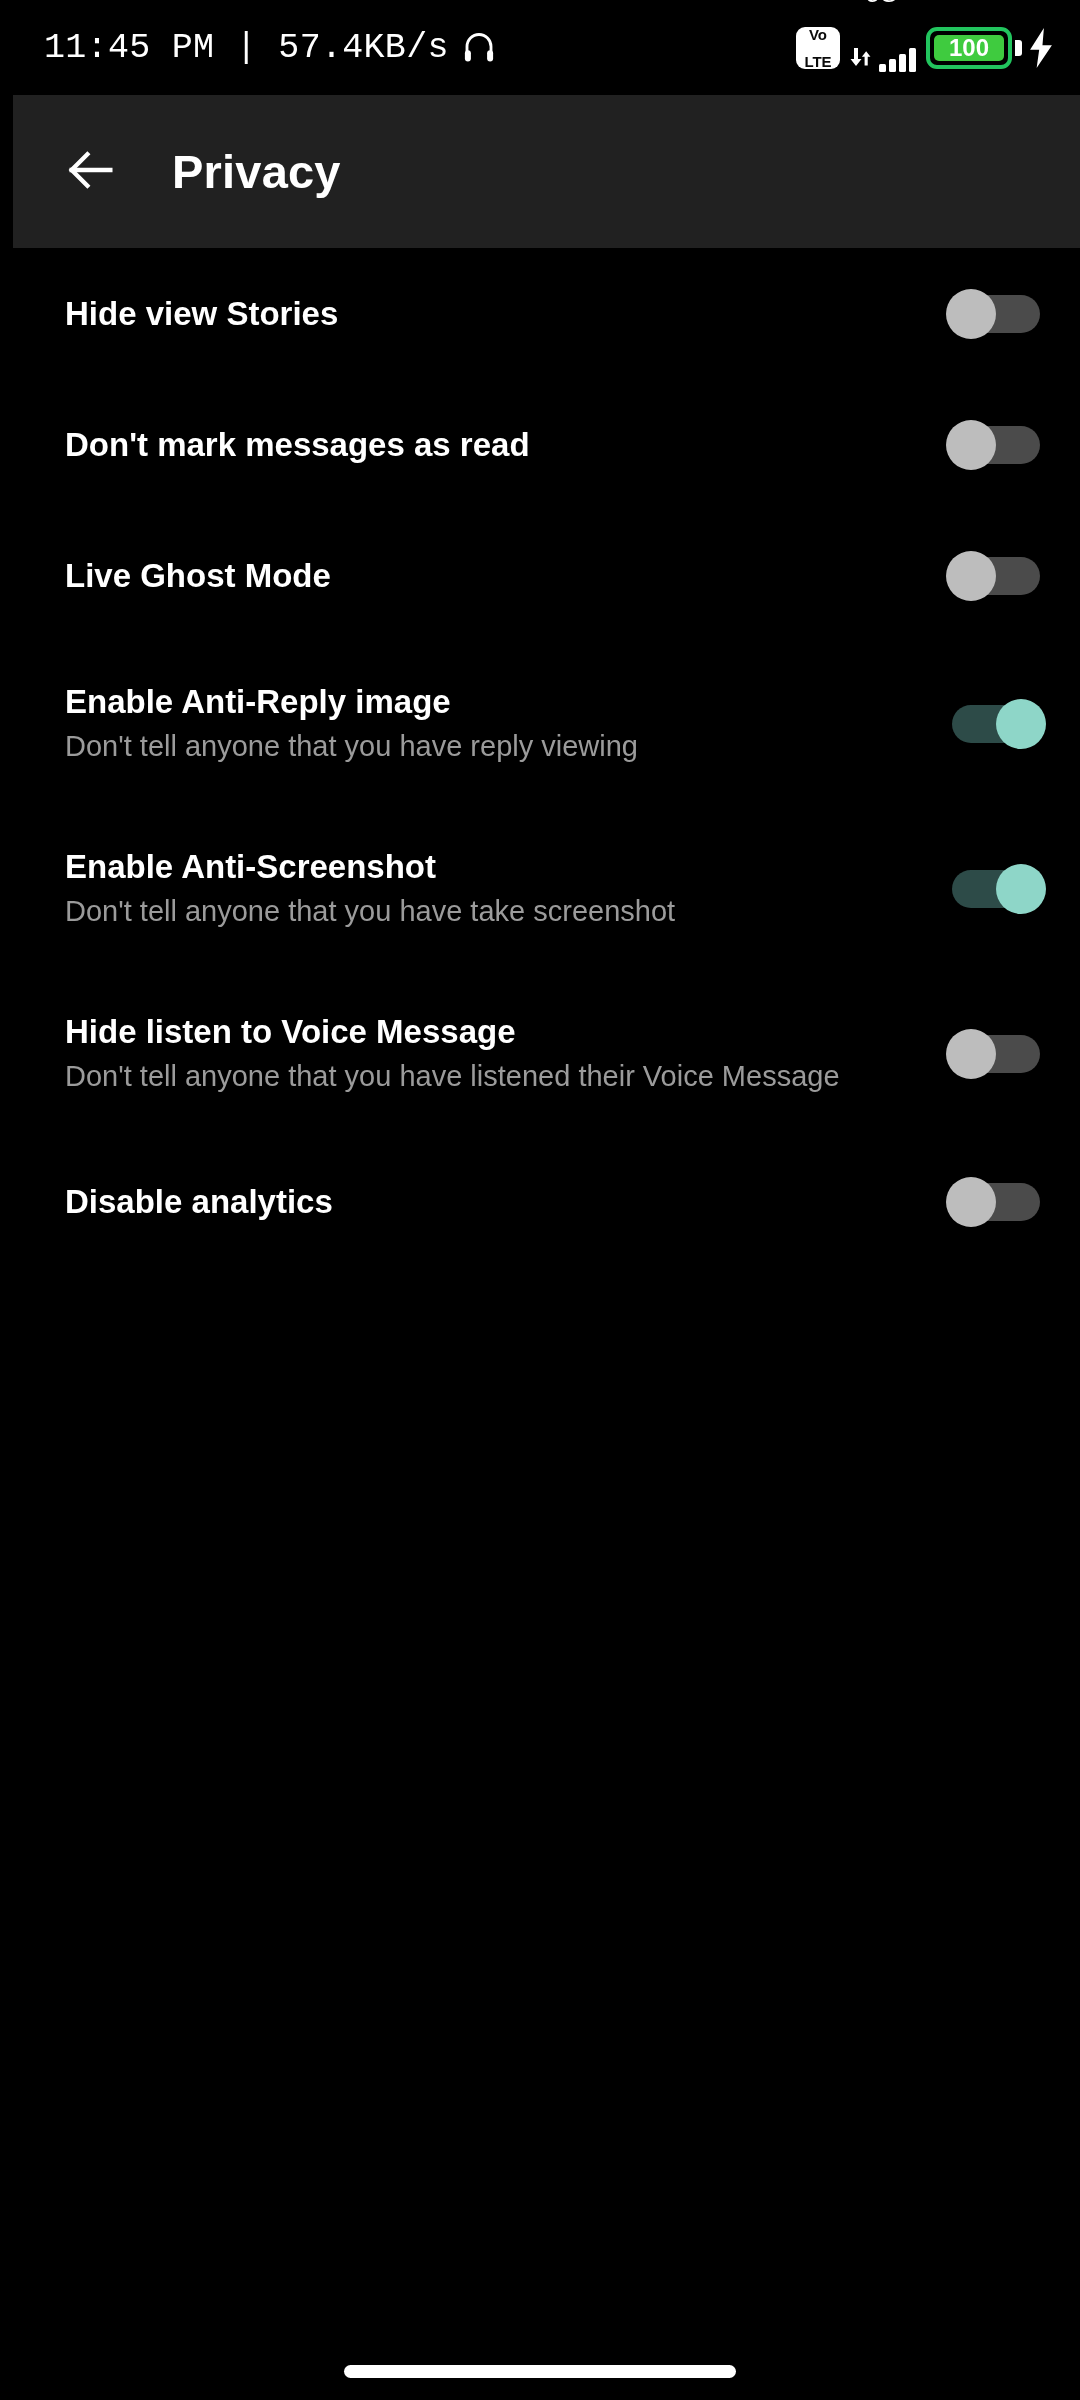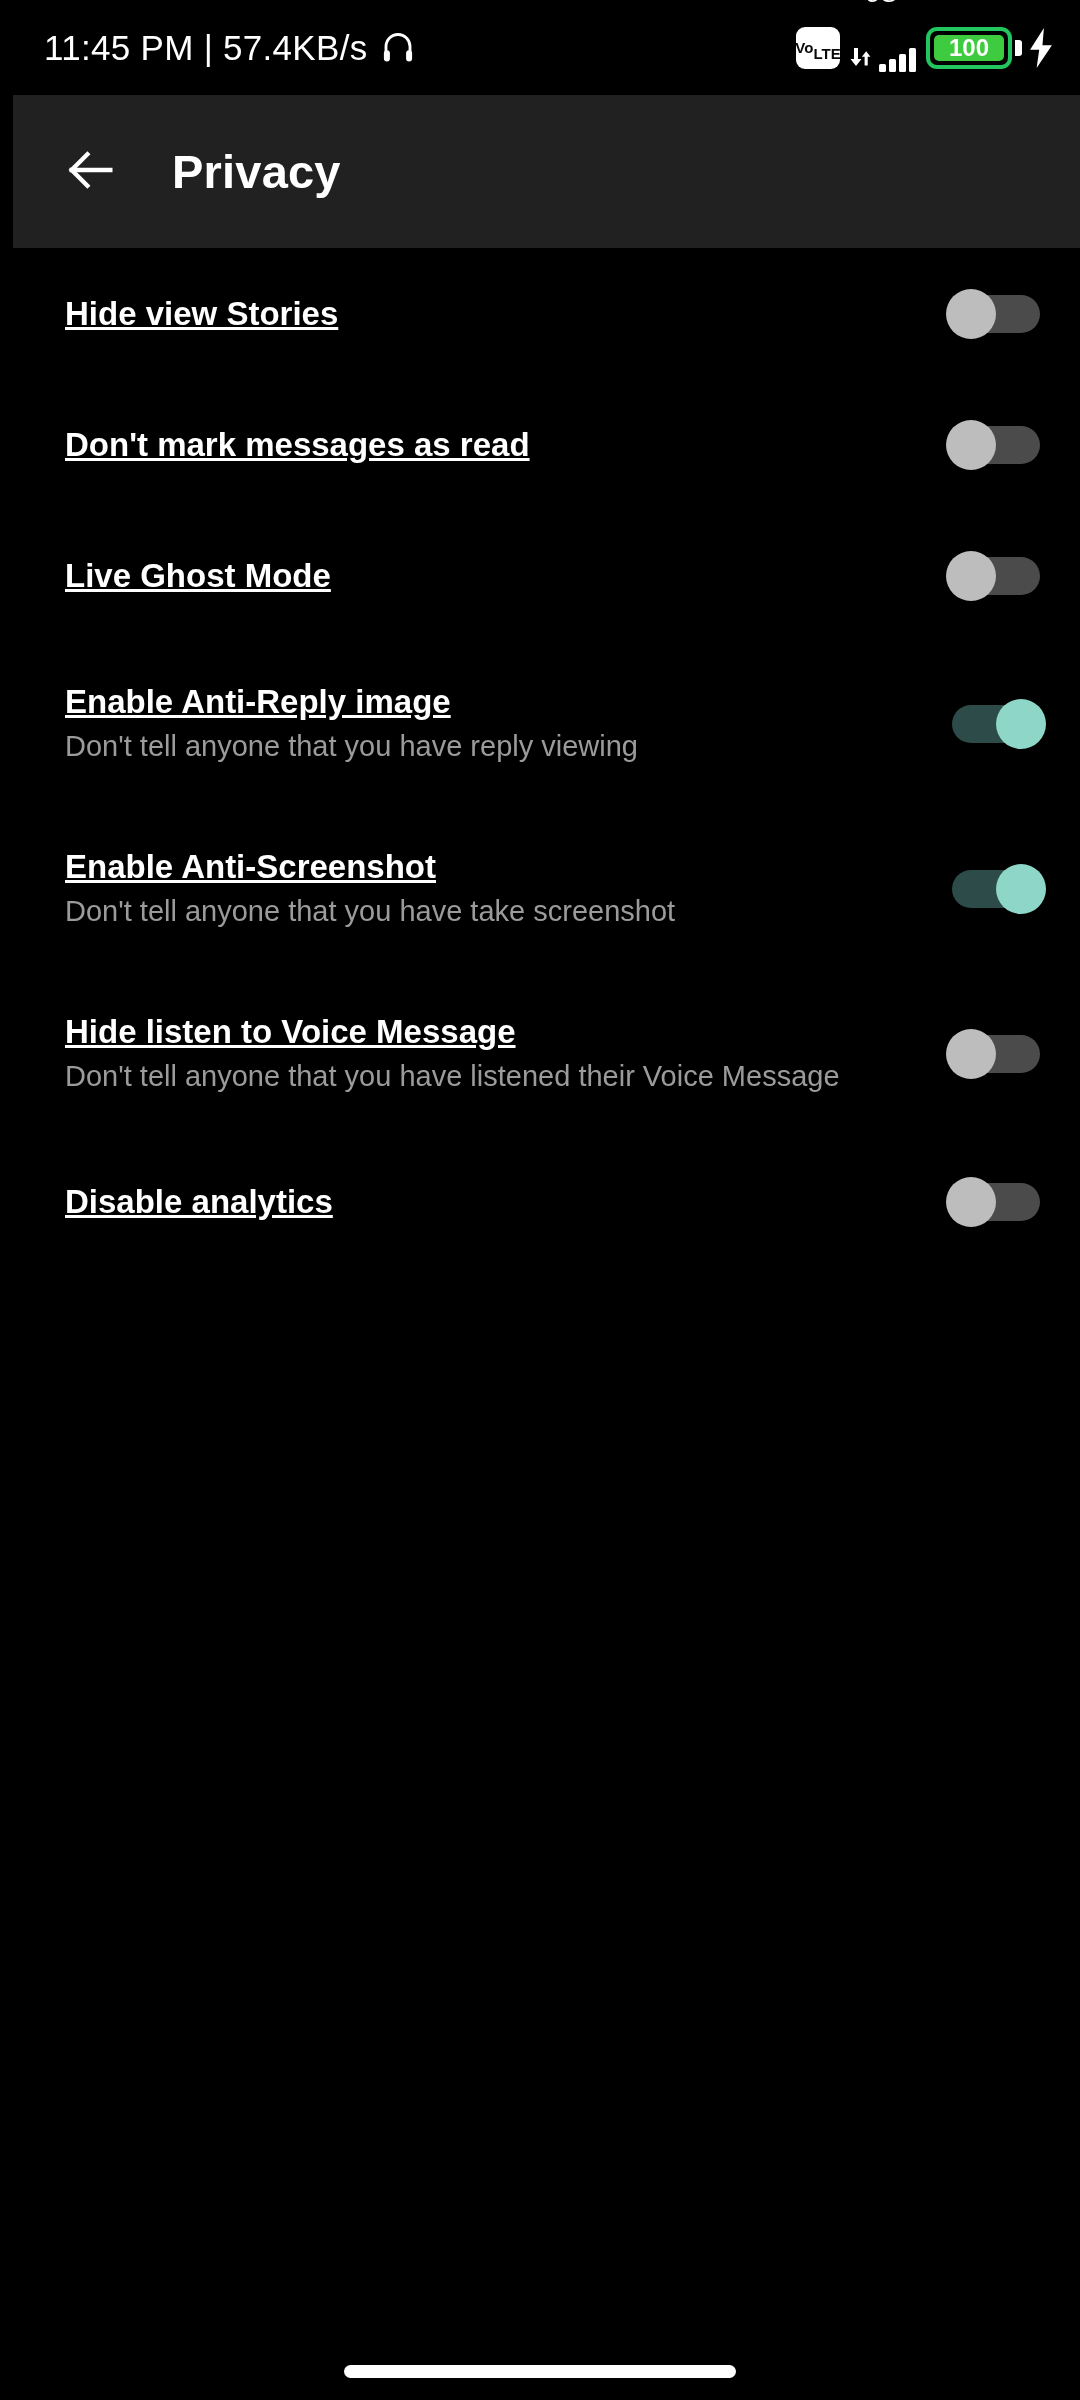--- a/index.html
+++ b/index.html
@@ -13,29 +13,29 @@
 
   
   .statusbar{
     position:absolute; top:0; left:0; width:1080px; height:95px;
     display:flex; align-items:center; justify-content:space-between;
     padding:0 18px 0 44px;
   }
   .sb-left{ display:flex; align-items:center; gap:0; }
   .sb-clock{
     color:#ffffff; font-size:35px; letter-spacing:.3px; white-space:nowrap;
-    font-family:Liberation Sans, sans-serif;
+    font-family:Liberation Mono, monospace;
   }
   .headset-icon{ margin-left:12px; width:36px; height:36px; display:block; }
   .sb-right{ display:flex; align-items:center; gap:10px; padding-right:8px;}
 
   
   .volte{
     width:44px; height:42px; border-radius:9px; background:#ffffff;
-    display:flex; align-items:center; justify-content:center;
+    display:flex; flex-direction:column; align-items:center; justify-content:center;
     line-height:1;
   }
   .volte span{ color:#0a0a0a; font-size:15px; font-weight:bold; letter-spacing:0px; }
   .volte span.l2{ margin-top:12px; }
 
   
   .netgroup{ display:flex; flex-direction:column; align-items:flex-start; justify-content:flex-end; height:48px;gap:39px;}
   .fiveg{ color:#fff; font-size:24px; line-height:23px; margin-left:16px; }
   .sigrow{ display:flex; align-items:flex-end; gap:3px; height:26px; margin-top:2px;}
   .dataarrows{ display:block; }
@@ -71,21 +71,21 @@
   }
 
   
   .list{ position:absolute; top:248px; left:0; width:1080px; }
   .row{
     position:relative; display:flex; align-items:center; justify-content:space-between;
     padding:0 34px 0 65px; min-height:100px; cursor:pointer;
   }
   .row .texts{ display:flex; flex-direction:column; justify-content:center; padding-right:20px;}
   .row .title{
-    color:#ffffff; font-size:33px; font-weight:bold; line-height:42px; white-space:nowrap;text-decoration:underline;
+    color:#ffffff; font-size:33px; font-weight:bold; line-height:42px; white-space:nowrap;
   }
   .row .subtitle{
     color:#9b9b9b; font-size:29px; font-weight:normal; line-height:40px;
     margin-top:3px; white-space:nowrap;
   }
   .row.single{ height:131px; }
   .row.dual{ height:165px; }
 
   
   .switch{ position:relative; width:100px; height:52px; flex:0 0 auto; cursor:pointer; }

